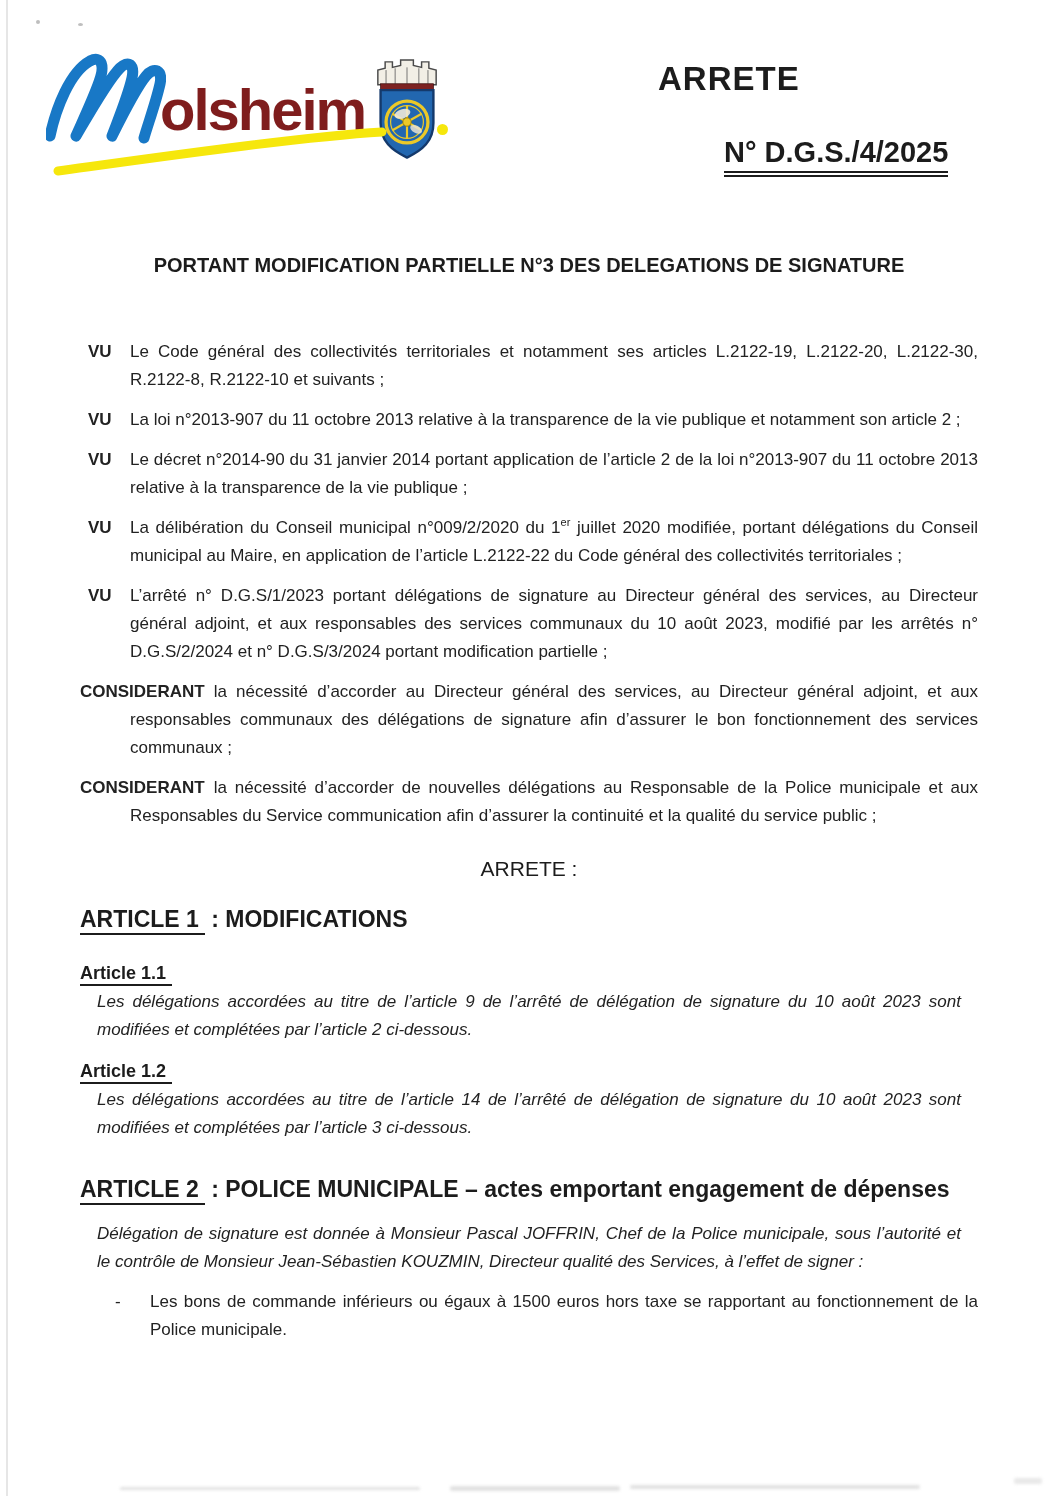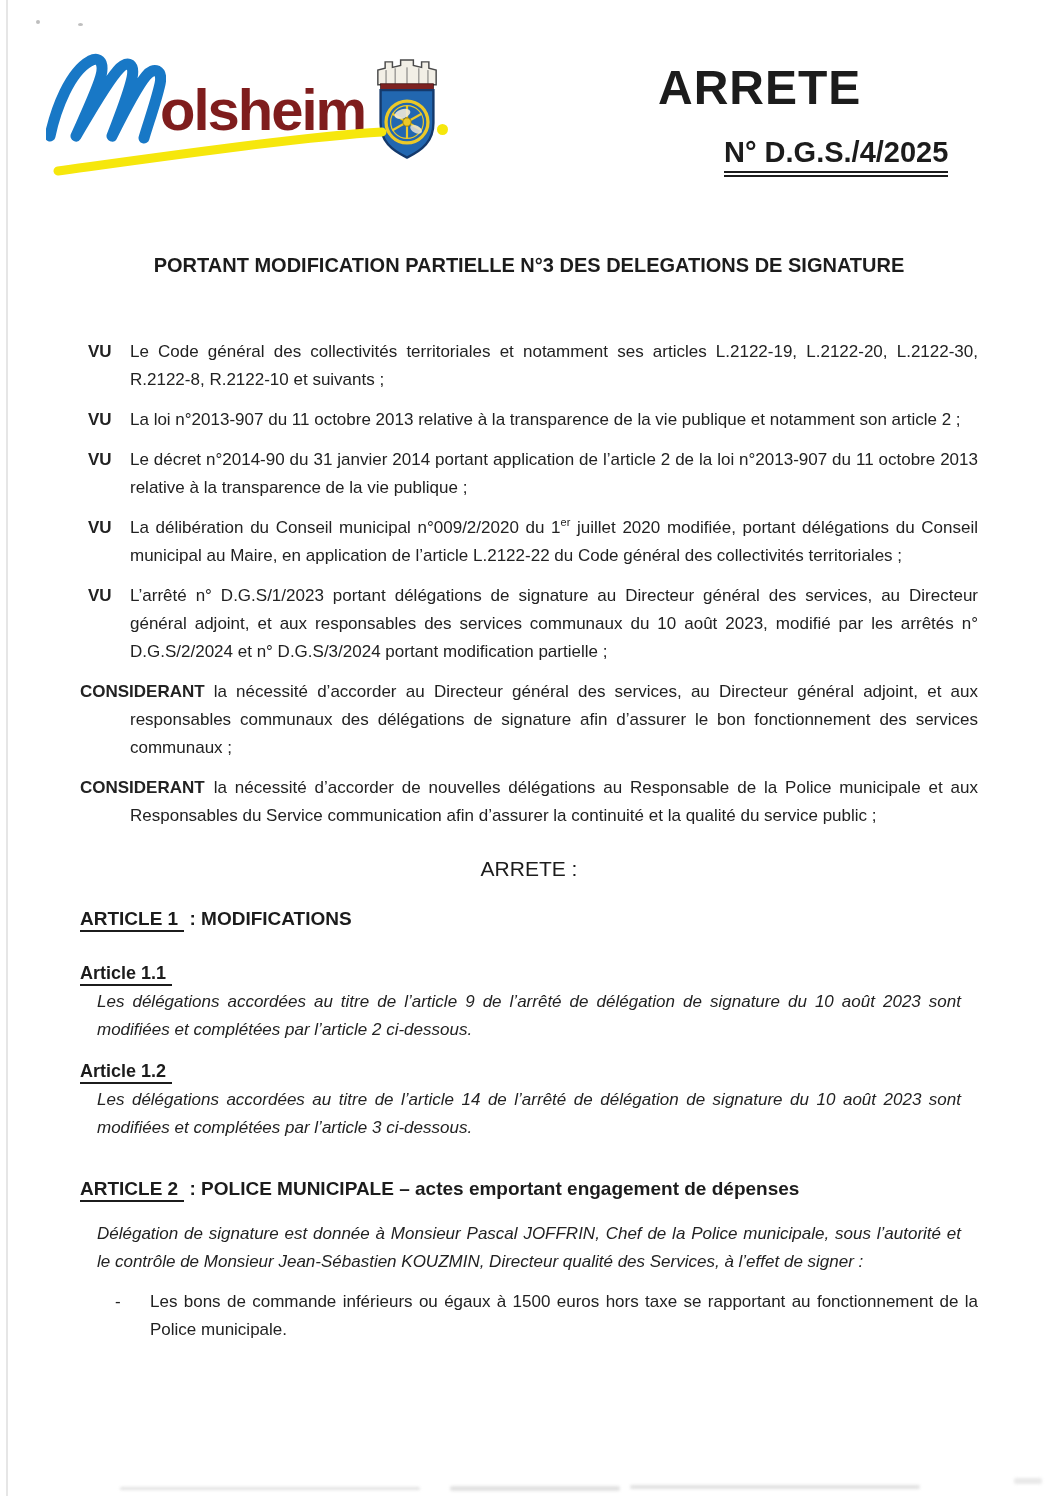--- a/index.html
+++ b/index.html
@@ -11,39 +11,39 @@
   }
   
   .header{position:relative;height:200px;}
   .logo-m{position:absolute;left:46px;top:50px;width:120px;height:100px;}
   .logo-word{position:absolute;left:160px;top:76px;font-size:58px;font-weight:bold;
     letter-spacing:-2px;color:#7f1d1d;}
   .crest{position:absolute;left:366px;top:48px;width:82px;height:128px;}
   .swoosh{position:absolute;left:50px;top:126px;width:340px;height:52px;}
   .swoosh-dot{position:absolute;left:437px;top:124px;width:11px;height:11px;border-radius:50%;
     background:#f6e70c;}
-  .arrete-title{position:absolute;left:658px;top:60px;font-size:48px;font-weight:bold;
+  .arrete-title{position:absolute;left:658px;top:60px;font-size:33px;font-weight:bold;
     color:#1c1c1c;letter-spacing:1px;}
   .arrete-number{position:absolute;left:724px;top:136px;font-size:29px;font-weight:bold;
     color:#1c1c1c;border-bottom:6px double #1c1c1c;padding-bottom:2px;}
   
   .content{margin:0 80px;}
   p{margin:0;}
   .doc-title{margin:52px 0 0;text-align:center;font-size:20px;font-weight:bold;
     line-height:26px;color:#1c1c1c;}
   .recital{position:relative;padding-left:50px;text-align:justify;
     font-size:17px;line-height:28px;margin:12px 0 0;}
   .recital.first{margin-top:60px;}
   .r-label{position:absolute;left:8px;top:0;font-weight:bold;}
   .considerant{padding-left:50px;text-indent:-50px;}
   .c-label{font-weight:bold;margin-right:9px;}
   sup{font-size:11px;line-height:0;}
   .decision{margin:24px 0 0;text-align:center;font-size:21px;font-weight:normal;
     line-height:30px;color:#1c1c1c;}
-  .h-article{margin:22px 0 0;font-size:19px;font-weight:bold;line-height:26px;color:#1c1c1c;}
+  .h-article{margin:22px 0 0;font-size:23px;font-weight:bold;line-height:26px;color:#1c1c1c;}
   .h-article.second{margin-top:34px;}
   .h-sub{margin:28px 0 0;font-size:18px;font-weight:bold;line-height:26px;color:#1c1c1c;}
   .h-sub.second{margin-top:14px;}
   .u{border-bottom:2px solid #1c1c1c;padding-right:6px;padding-bottom:1px;}
   .body-text{margin:2px 17px 0;text-align:justify;font-size:17px;line-height:28px;font-style:italic;}
   .body-text.spaced{margin-top:18px;}
   .bullet{position:relative;margin:12px 0 0;padding-left:70px;text-align:justify;
     font-size:17px;line-height:28px;}
   .dash{position:absolute;left:35px;top:0;}
   

